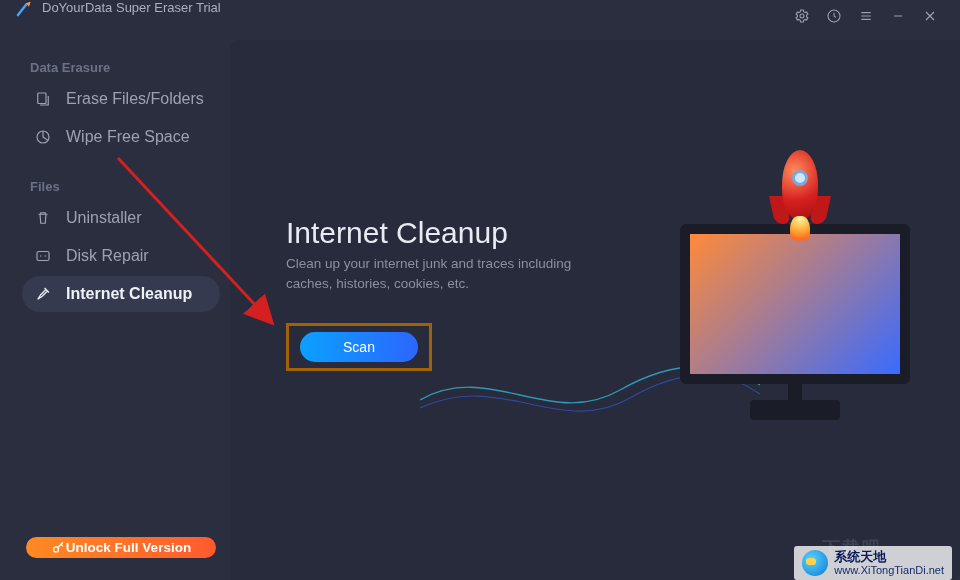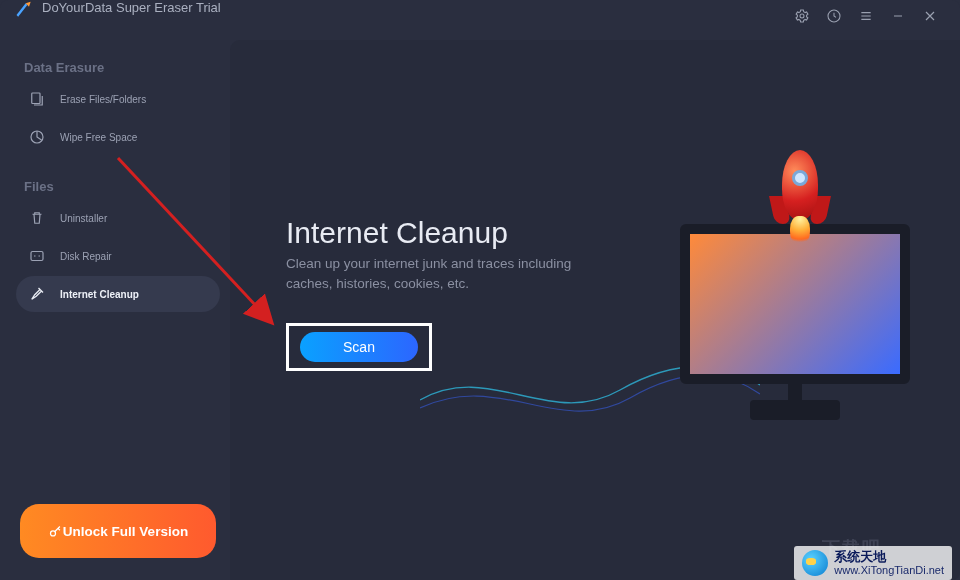--- a/index.html
+++ b/index.html
@@ -35,57 +35,57 @@
       color: #9aa0b0;
       cursor: pointer;
     }
     .titlebar-icon svg { width: 16px; height: 16px; }
     .main {
       display: flex;
       height: calc(100% - 40px);
     }
     .sidebar {
       width: 230px;
-      padding: 12px 10px 16px 16px;
+      padding: 12px 10px 16px 22px;
       display: flex;
       flex-direction: column;
       position: relative;
     }
     .section-hdr {
       font-size: 13px;
       color: #6b7186;
       font-weight: 600;
       margin: 8px 8px 6px 8px;
     }
     .nav-item {
       display: flex;
       align-items: center;
       height: 36px;
       padding: 0 12px;
       border-radius: 18px;
-      font-size: 10px;
+      font-size: 16px;
       color: #9ca2b4;
       cursor: pointer;
       gap: 14px;
       margin-bottom: 2px;
     }
     .nav-item.active {
       background: #353a4e;
       color: #eef1f8;
       font-weight: 600;
     }
     .nav-icon { width: 18px; height: 18px; display:flex; align-items:center; justify-content:center; }
     .nav-icon svg { width: 18px; height: 18px; }
     .sidebar-bottom {
       margin-top: auto;
       padding: 0 4px 6px 4px;
     }
     .unlock-btn {
       width: 100%;
-      height: 54px;
+      height: 21px;
       border-radius: 19px;
       background: linear-gradient(90deg, #ff8a22, #ff5a2e);
       color: #fff;
       font-size: 13.5px;
       font-weight: 600;
       border: none;
       display: flex;
       align-items: center;
       justify-content: center;
       cursor: pointer;
@@ -107,21 +107,21 @@
     .page-desc {
       font-size: 13.5px;
       color: #8b90a2;
       line-height: 1.5;
       margin-top: 4px;
       max-width: 310px;
     }
     .scan-wrap {
       margin-top: 28px;
       width: 146px; height: 48px;
-      border: 3px solid #ffffff;
+      border: 3px solid #a16207;
       display: flex; align-items: center; justify-content: center;
       padding: 3px;
     }
     .scan-btn {
       width: 118px; height: 30px;
       border: none;
       border-radius: 15px;
       background: linear-gradient(90deg, #0aa1ff, #2c66ff);
       color: #fff;
       font-size: 14px;

